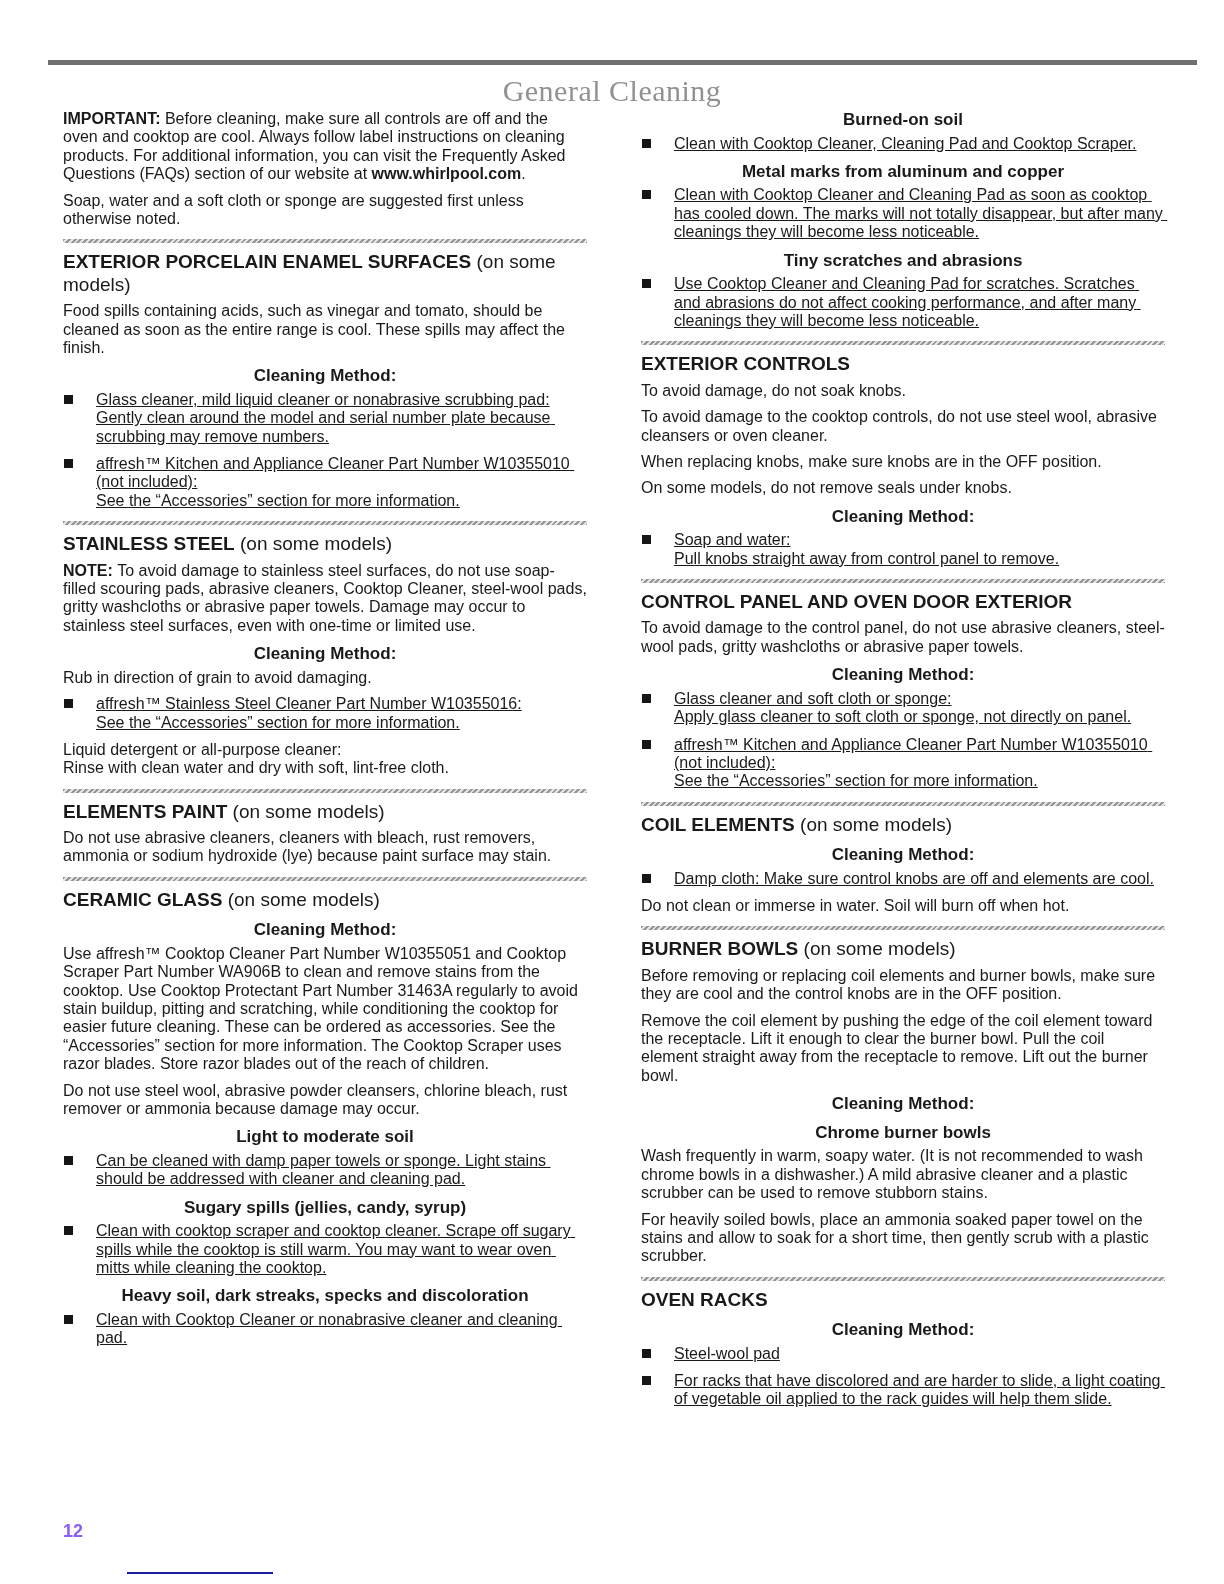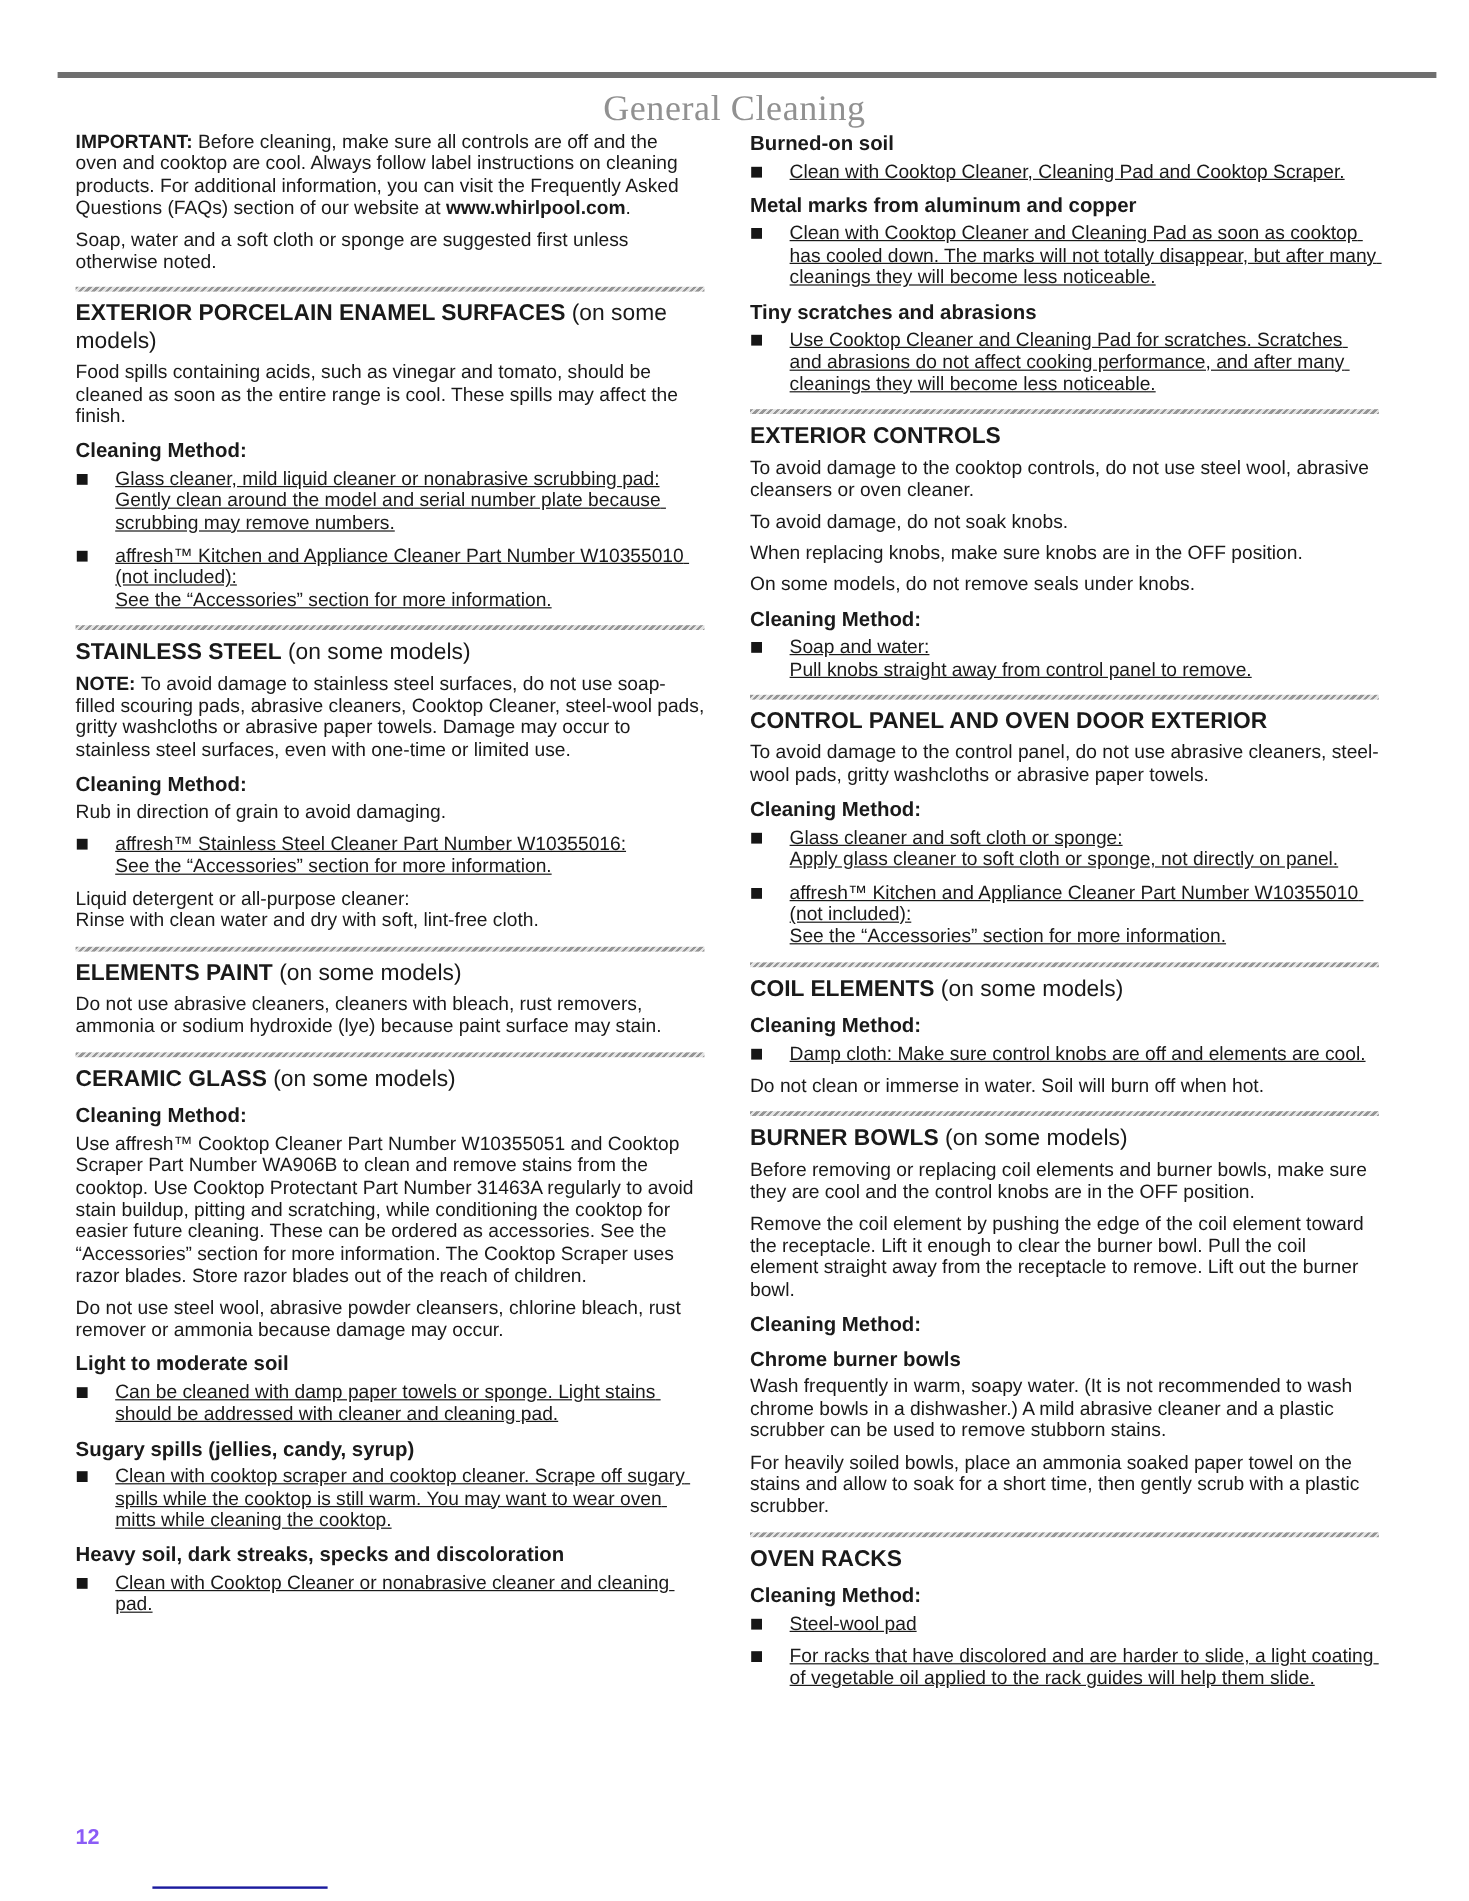--- a/index.html
+++ b/index.html
@@ -17,28 +17,28 @@
   }
   .title{
     position:absolute;top:74px;left:0;width:100%;
     text-align:center;margin:0;
     font-family:"Liberation Serif",serif;
     font-weight:400;font-size:30px;line-height:1.1;
     color:#919191;letter-spacing:0.5px;
   }
   .cols{
     position:absolute;left:63px;top:110px;
-    display:flex;gap:38px;align-items:flex-start;
+    display:flex;gap:54px;align-items:flex-start;
   }
   .col{width:524px;font-size:16px;line-height:1.15;}
   .col > :first-child{margin-top:0;}
   .para{margin:0 0 8px;white-space:pre-wrap;}
   .heading{font-size:19px;line-height:1.18;margin:3px 0 6px;white-space:pre-wrap;}
   .heading .b{font-weight:700;}
-  .subheading{font-weight:700;font-size:17px;line-height:1.15;margin:9px 0 5px;white-space:pre-wrap;}
+  .subheading{font-weight:700;font-size:17px;line-height:1.15;margin:9px 0 5px;white-space:pre-wrap;text-align:center;}
   .bullet{position:relative;padding-left:33px;margin:0 0 9px;}
   .bullet .bt{white-space:pre-wrap;display:block;text-decoration:underline;}
   .bullet .sq{
     position:absolute;left:1px;top:4px;width:9px;height:9px;background:#161616;
   }
   .b{font-weight:700;}
   .divider{
     height:4px;margin:11px 0 8px;
     background:repeating-linear-gradient(135deg,#969696 0 2px,#e4e4e4 2px 4px);
   }
@@ -122,22 +122,22 @@
           <span class="sq"></span>
           <span class="bt"><span>Clean with Cooktop Cleaner and Cleaning Pad as soon as cooktop has cooled down. The marks will not totally disappear, but after many cleanings they will become less noticeable.</span></span>
         </div>
         <div class="subheading"><span>Tiny scratches and abrasions</span></div>
         <div class="bullet">
           <span class="sq"></span>
           <span class="bt"><span>Use Cooktop Cleaner and Cleaning Pad for scratches. Scratches and abrasions do not affect cooking performance, and after many cleanings they will become less noticeable.</span></span>
         </div>
         <div class="divider"></div>
         <div class="heading"><span class="b">EXTERIOR CONTROLS</span></div>
+        <div class="para"><span>To avoid damage, do not soak knobs.</span></div>
         <div class="para"><span>To avoid damage to the cooktop controls, do not use steel wool, abrasive cleansers or oven cleaner.</span></div>
-        <div class="para"><span>To avoid damage, do not soak knobs.</span></div>
         <div class="para"><span>When replacing knobs, make sure knobs are in the OFF position.</span></div>
         <div class="para"><span>On some models, do not remove seals under knobs.</span></div>
         <div class="subheading"><span>Cleaning Method:</span></div>
         <div class="bullet">
           <span class="sq"></span>
           <span class="bt"><span>Soap and water:
 Pull knobs straight away from control panel to remove.</span></span>
         </div>
         <div class="divider"></div>
         <div class="heading"><span class="b">CONTROL PANEL AND OVEN DOOR EXTERIOR</span></div>

